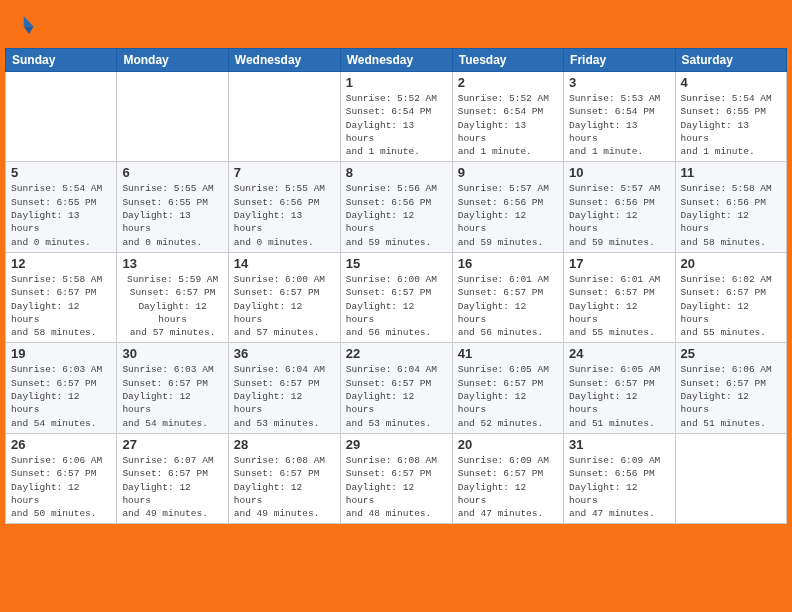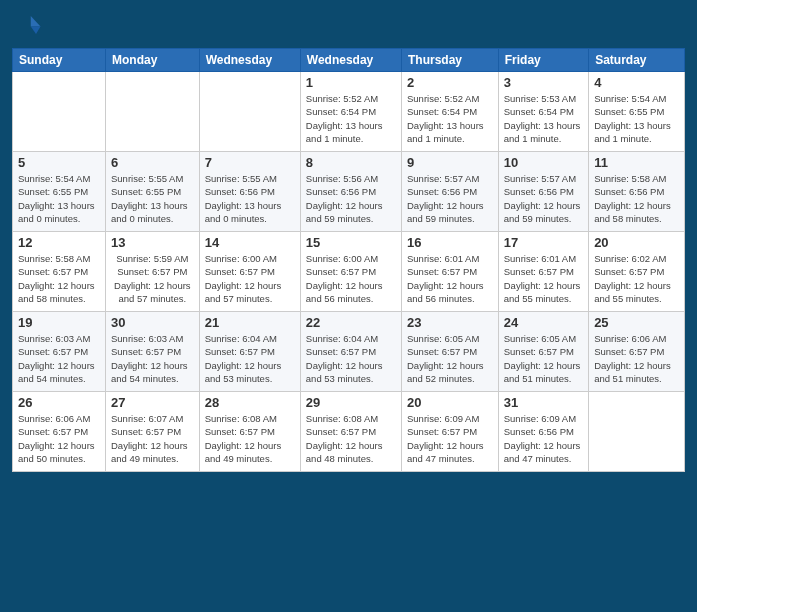--- a/index.html
+++ b/index.html
@@ -4,24 +4,24 @@
   <style>
     * { margin: 0; padding: 0; box-sizing: border-box; }
     body {
       font-family: Arial, sans-serif;
       background: #fff;
       width: 792px;
       height: 612px;
       overflow: hidden;
     }
     .page {
-      width: 697px;
+      width: 792px;
       height: 612px;
-      background: #0c4a6e;
-      padding: 10px 12px;
+      background: #f97316;
+      padding: 10px 5px;
     }
     .header {
       display: flex;
       justify-content: space-between;
       align-items: flex-start;
       margin-bottom: 8px;
     }
     .logo {
       display: flex;
       align-items: center;
@@ -88,20 +88,21 @@
       font-size: 13px;
       font-weight: bold;
       color: #333;
       display: block;
       margin-bottom: 2px;
     }
     .day-info {
       font-size: 9.5px;
       color: #444;
       line-height: 1.4;
+      font-family: Liberation Mono, monospace;
     }
     .empty {
       background: #fff !important;
     }
   </style>
 </head>
 <body>
 
 <div class="page">
   <div class="header">
@@ -121,21 +122,21 @@
     </div>
   </div>
 
   <table class="calendar">
     <thead>
       <tr>
       <th>Sunday</th>
           <th>Monday</th>
           <th>Wednesday</th>
           <th>Wednesday</th>
-          <th>Thursday</th>
+          <th>Tuesday</th>
           <th>Friday</th>
           <th>Saturday</th>
         </tr>
     </thead>
     <tbody id="calendar-body">
     <tr>
           <td class="empty"></td>
           <td class="empty"></td>
           <td class="empty"></td>
           <td>
@@ -278,35 +279,35 @@
 and 54 minutes.</div>
           </td>
           <td>
             <span class="day-num">30</span>
             <div class="day-info" style="white-space: pre-line;">Sunrise: 6:03 AM
 Sunset: 6:57 PM
 Daylight: 12 hours
 and 54 minutes.</div>
           </td>
           <td>
-            <span class="day-num">21</span>
+            <span class="day-num">36</span>
             <div class="day-info" style="white-space: pre-line;">Sunrise: 6:04 AM
 Sunset: 6:57 PM
 Daylight: 12 hours
 and 53 minutes.</div>
           </td>
           <td>
             <span class="day-num">22</span>
             <div class="day-info" style="white-space: pre-line;">Sunrise: 6:04 AM
 Sunset: 6:57 PM
 Daylight: 12 hours
 and 53 minutes.</div>
           </td>
           <td>
-            <span class="day-num">23</span>
+            <span class="day-num">41</span>
             <div class="day-info" style="white-space: pre-line;">Sunrise: 6:05 AM
 Sunset: 6:57 PM
 Daylight: 12 hours
 and 52 minutes.</div>
           </td>
           <td>
             <span class="day-num">24</span>
             <div class="day-info" style="white-space: pre-line;">Sunrise: 6:05 AM
 Sunset: 6:57 PM
 Daylight: 12 hours

